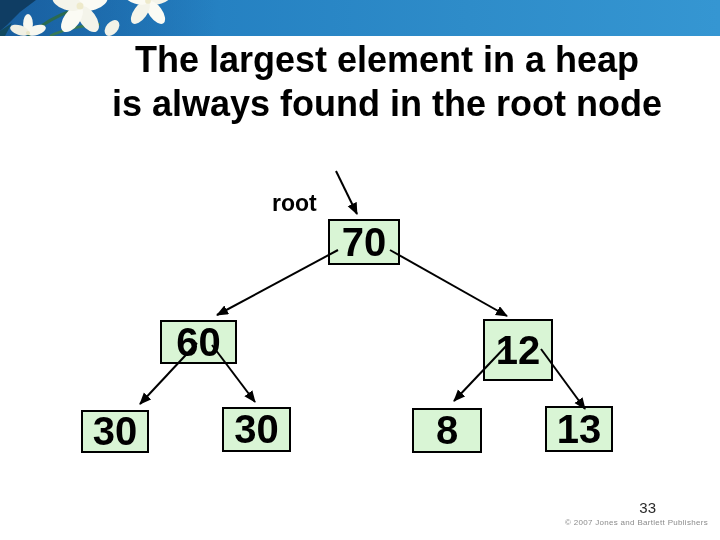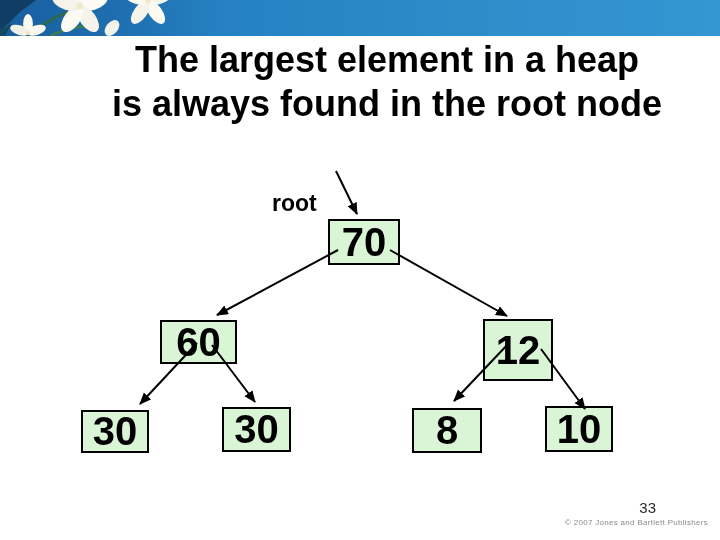--- a/index.html
+++ b/index.html
@@ -131,21 +131,21 @@
   <div class="node node-40">
     <span>30</span>
   </div>
   <div class="node node-30">
     <span>30</span>
   </div>
   <div class="node node-8">
     <span>8</span>
   </div>
   <div class="node node-10">
-    <span>10</span>
+    <span>13</span>
   </div>
 
   <svg class="edges-overlay" viewBox="0 0 720 540">
     <defs>
       <marker id="arw" markerUnits="userSpaceOnUse" markerWidth="14" markerHeight="12" refX="11" refY="5" orient="auto">
         <path d="M0,0 L12,5 L0,10 Z" fill="#000000"></path>
       </marker>
     </defs>
     <line x1="336" y1="171" x2="357" y2="214" stroke="#000" stroke-width="2" marker-end="url(#arw)"></line>
     <line x1="338" y1="250" x2="217" y2="315" stroke="#000" stroke-width="2" marker-end="url(#arw)"></line>

